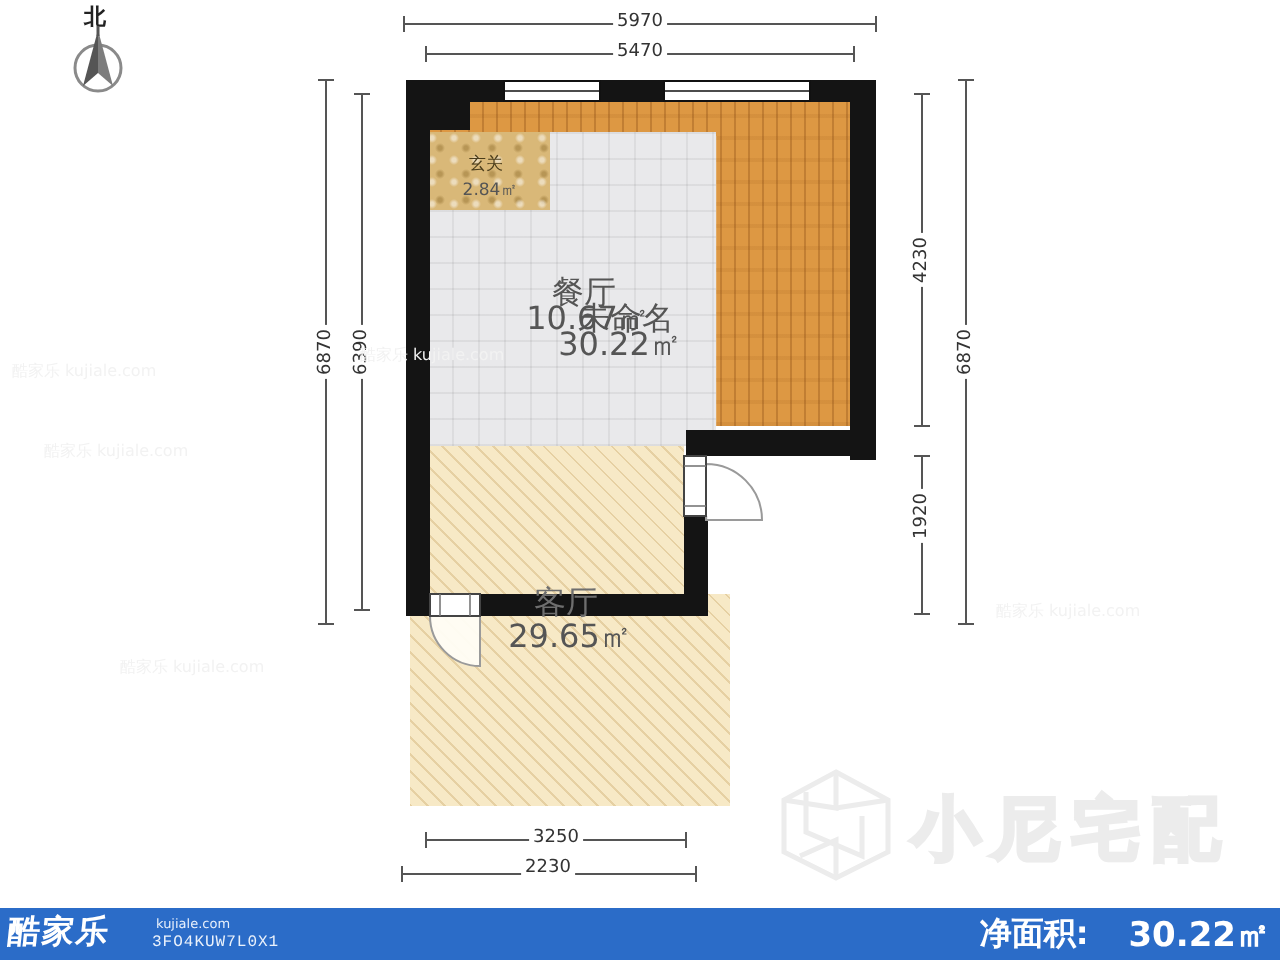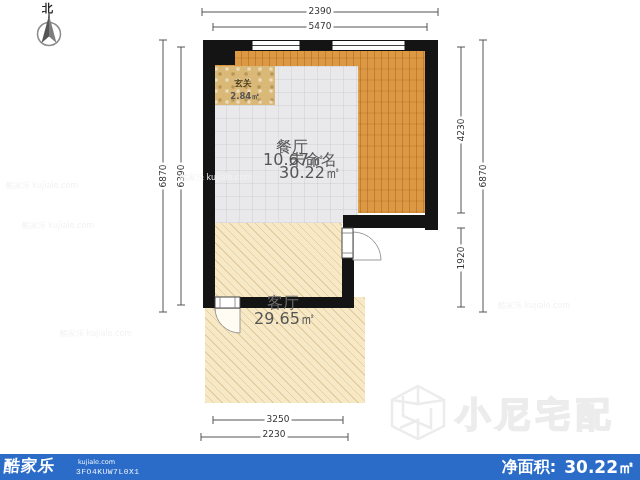--- a/index.html
+++ b/index.html
@@ -56,39 +56,39 @@
   svg.overlay{left:0;top:0;width:640px;height:480px;pointer-events:none;}
 
   
   .dim{position:absolute;font-size:9px;color:#333;background:#fff;line-height:10px;
        padding:0 2px;transform:translate(-50%,-50%);white-space:nowrap;}
   .dim.v{transform:translate(-50%,-50%) rotate(-90deg);}
 
   
   .room{position:absolute;transform:translate(-50%,-50%);white-space:nowrap;color:#555;
         font-size:16px;line-height:11px;z-index:6;}
-  .room.small{font-size:8.5px;color:#4a3c1a;font-weight:bold;}
+  .room.small{font-size:8.5px;color:#4a3c1a;}
   .room.onwall{color:#6e6e6e;font-family:Liberation Serif, serif;}
 
   
   .north-label{left:42px;top:1px;font-size:11px;font-weight:bold;color:#222;}
 
   
   .wm-big{left:456px;top:392px;font-size:34px;font-weight:bold;letter-spacing:6px;
           color:#f6f6f6;-webkit-text-stroke:2px #ececec;white-space:nowrap;z-index:2;}
   .wm-tile{position:absolute;font-size:8px;color:#f2f2f2;white-space:nowrap;z-index:1;}
 
   
   .footer{left:0;top:454px;width:640px;height:26px;background:var(--accent_blue,#2b6cc8);z-index:10;}
   .f-brand{position:absolute;left:4px;top:2px;font-size:16px;font-weight:bold;color:#fff;
            transform:skewX(-6deg);letter-spacing:1px;}
   .f-domain{position:absolute;left:50px;top:4px;font-size:6.5px;color:#e8f0fb;padding-left:28px;}
   .f-code{position:absolute;left:76px;top:13px;font-size:8px;color:#eaf1fb;letter-spacing:.5px;font-family:Liberation Mono, monospace;}
   .f-net{position:absolute;right:5px;top:2px;font-size:16px;font-weight:bold;color:#fff;
-         display:flex;gap:8px;align-items:center;}
+         display:flex;gap:20px;align-items:center;}
 </style>
 </head>
 <body>
 
 <div class="canvas">
 
   <div class="wm-tile" style="left:6px;top:180px">酷家乐 kujiale.com</div>
   <div class="wm-tile" style="left:180px;top:172px">酷家乐 kujiale.com</div>
   <div class="wm-tile" style="left:22px;top:220px">酷家乐 kujiale.com</div>
   <div class="wm-tile" style="left:60px;top:328px">酷家乐 kujiale.com</div>
@@ -164,21 +164,21 @@
         <line x1="479" y1="312" x2="487" y2="312"></line>
       <line x1="213" y1="420" x2="343" y2="420"></line>
         <line x1="213" y1="416" x2="213" y2="424"></line>
         <line x1="343" y1="416" x2="343" y2="424"></line>
       <line x1="201" y1="437" x2="348" y2="437"></line>
         <line x1="201" y1="433" x2="201" y2="441"></line>
         <line x1="348" y1="433" x2="348" y2="441"></line>
     </g>
   </svg>
 
-  <div class="dim" style="left:320px;top:11px">2390</div>
+  <div class="dim" style="left:320px;top:11px">5970</div>
   <div class="dim" style="left:320px;top:26px">5470</div>
   <div class="dim v" style="left:163px;top:176px">6870</div>
   <div class="dim v" style="left:181px;top:176px">6390</div>
   <div class="dim v" style="left:461px;top:130px">4230</div>
   <div class="dim v" style="left:461px;top:258px">1920</div>
   <div class="dim v" style="left:483px;top:176px">6870</div>
   <div class="dim" style="left:278px;top:419px">3250</div>
   <div class="dim" style="left:274px;top:434px">2230</div>
 
   <div class="room small" style="left:243px;top:83px">玄关</div>

